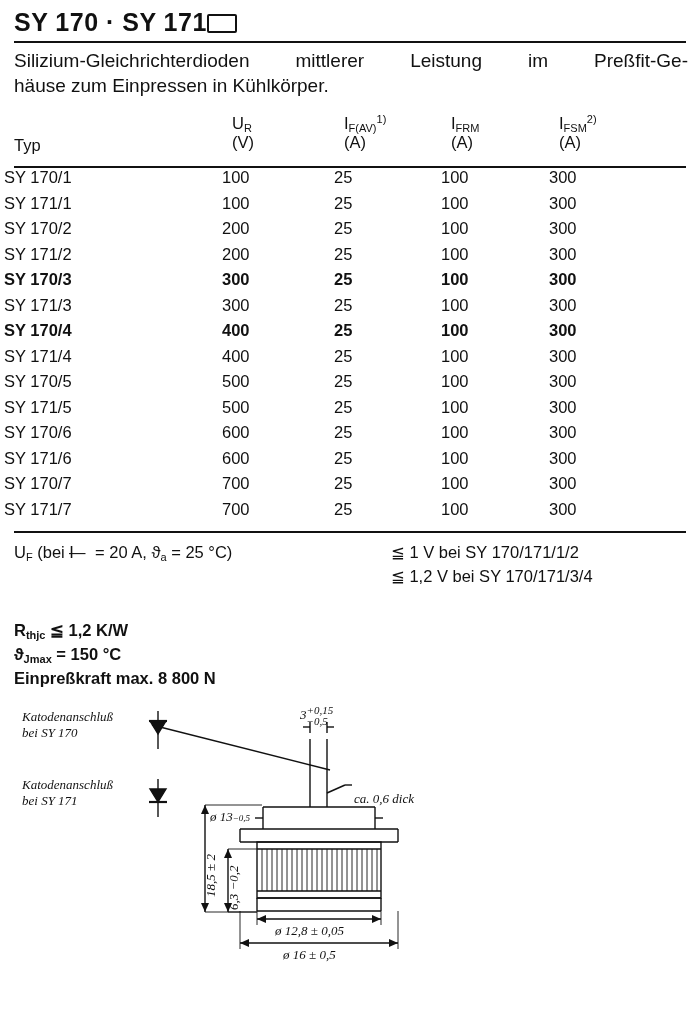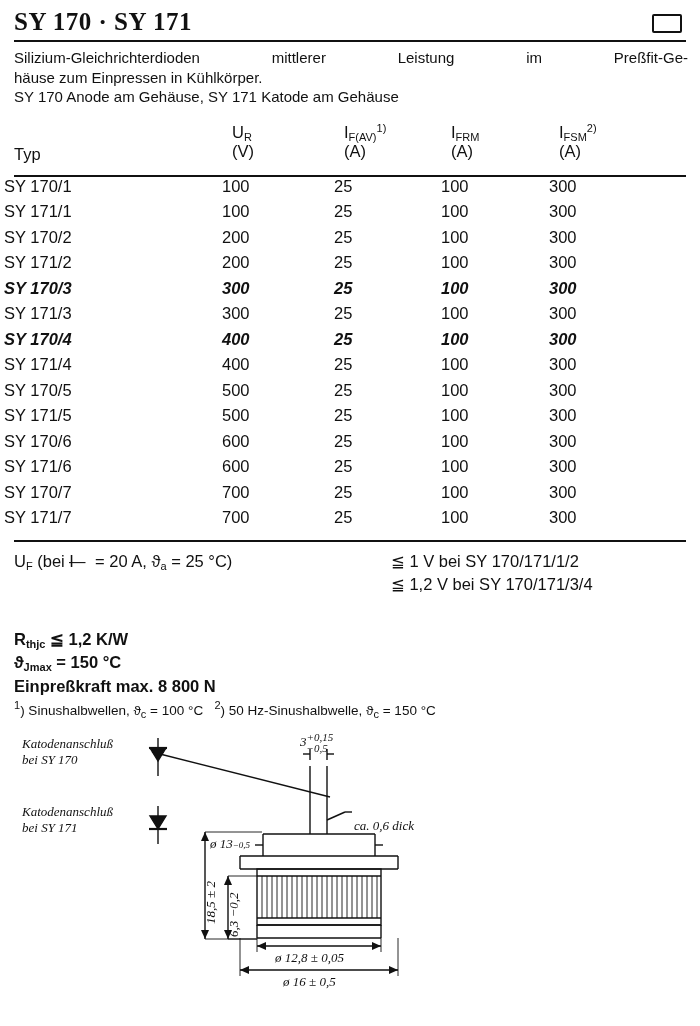--- a/index.html
+++ b/index.html
@@ -19,23 +19,21 @@
     position: relative;
     width: 700px;
     height: 1026px;
     padding: 0;
   }
 
   
   .title-row {
     display: flex;
     align-items: flex-start;
-    justify-content: space-between;
     padding: 8px 18px 0 14px;
-    font-family: Liberation Serif, serif;
   }
   .main-title {
     font-size: 25px;
     font-weight: bold;
     letter-spacing: 0.5px;
   }
   .pkg-icon {
     margin-top: 6px;
     width: 26px;
     height: 15px;
@@ -43,21 +41,21 @@
     border-radius: 2px;
   }
   .rule {
     height: 2px;
     background: #111;
     margin: 4px 14px 0 14px;
   }
 
   .intro {
     padding: 6px 12px 0 14px;
-    font-size: 15px;
+    font-size: 19px;
     line-height: 1.30;
   }
   .intro p { margin: 0; }
   .intro p.just {
     text-align: justify;
     text-align-last: justify;
   }
   .thead-wrap {
     margin: 12px 14px 0 14px;
     position: relative;
@@ -86,21 +84,21 @@
     font-size: 16.5px;
   }
   .drow {
     position: relative;
     height: 25.5px;
   }
   .dcell {
     position: absolute;
     white-space: nowrap;
   }
-  .bold { font-weight: bold; font-style: italic; }
+  .bold { font-weight: bold; }
 
   
   .c-typ { left: 0; }
   .c-ur  { left: 218px; }
   .c-ifav{ left: 330px; }
   .c-ifrm{ left: 437px; }
   .c-ifsm{ left: 545px; }
 
   
   .block {
@@ -167,21 +165,20 @@
 
   <div class="title-row">
     <div class="main-title">SY 170 · SY 171</div>
     <div class="pkg-icon"></div>
   </div>
   <div class="rule"></div>
 
   <div class="intro">
     <p class="just">Silizium-Gleichrichterdioden mittlerer Leistung im Preßfit-Ge-</p>
     <p>häuse zum Einpressen in Kühlkörper.</p>
-    <p>SY 170 Anode am Gehäuse, SY 171 Katode am Gehäuse</p>
   </div>
 
   <div class="thead-wrap">
     <div class="hcell c-typ" style="top:26px">
       <span>Typ</span>
     </div>
 
     <div class="hcell c-ur" style="top:4px">
       <span>U</span><sub class="sm">R</sub>
       <span class="l2">(V)</span>
@@ -322,24 +319,20 @@
       <span>R</span><sub class="sm">thjc</sub>
       <span>≦ 1,2 K/W</span>
     </div>
     <div>
       <span>ϑ</span><sub class="sm">Jmax</sub>
       <span>= 150 °C</span>
     </div>
     <div>Einpreßkraft max. 8 800 N</div>
   </div>
 
-  <div class="block footnotes">
-    <sup class="sm">1</sup><span>) Sinushalbwellen, ϑ</span><sub class="sm">c</sub><span> = 100 °C</span>
-    &nbsp;&nbsp;<sup class="sm">2</sup><span>) 50 Hz-Sinushalbwelle, ϑ</span><sub class="sm">c</sub><span> = 150 °C</span>
-  </div>
 
   <div class="drawing">
 
     <svg class="draw" width="700" height="262" viewBox="0 0 700 262">
       <g stroke="#111" fill="none" stroke-width="1.4">
 
         <line x1="158" y1="14" x2="158" y2="52"></line>
         <polygon points="150,24 166,24 158,37" fill="#111" stroke="#111"></polygon>
         <line x1="149" y1="24" x2="167" y2="24" stroke-width="2.2"></line>
 

